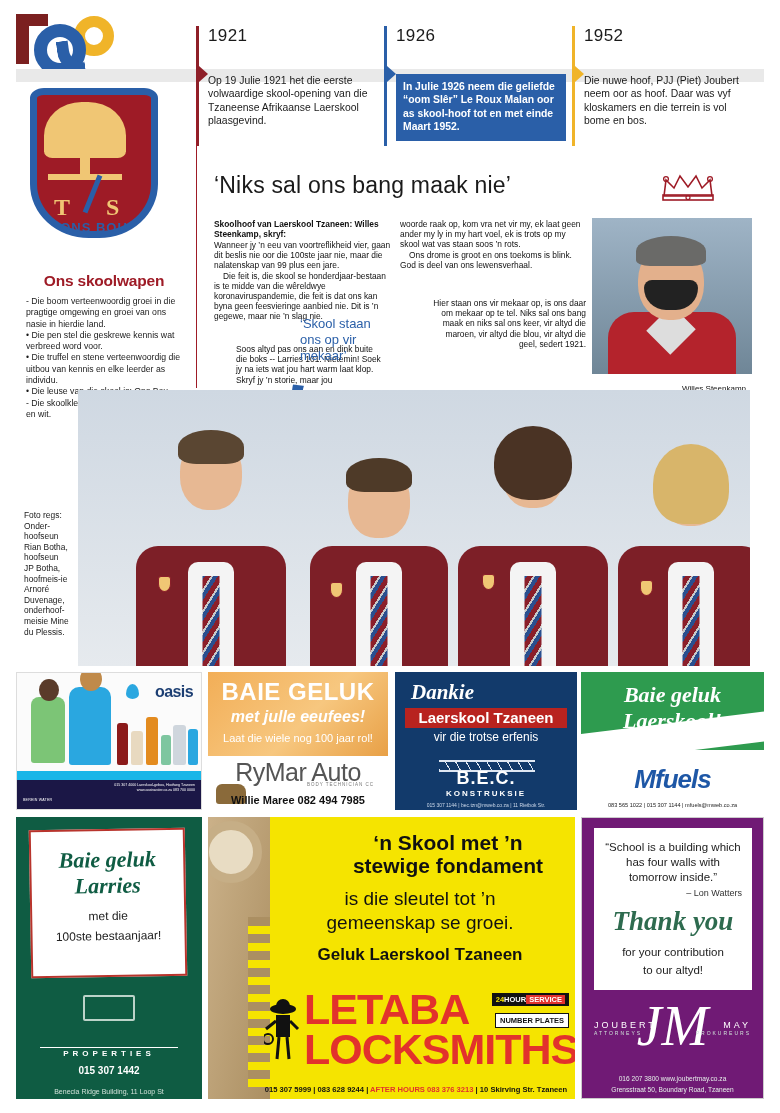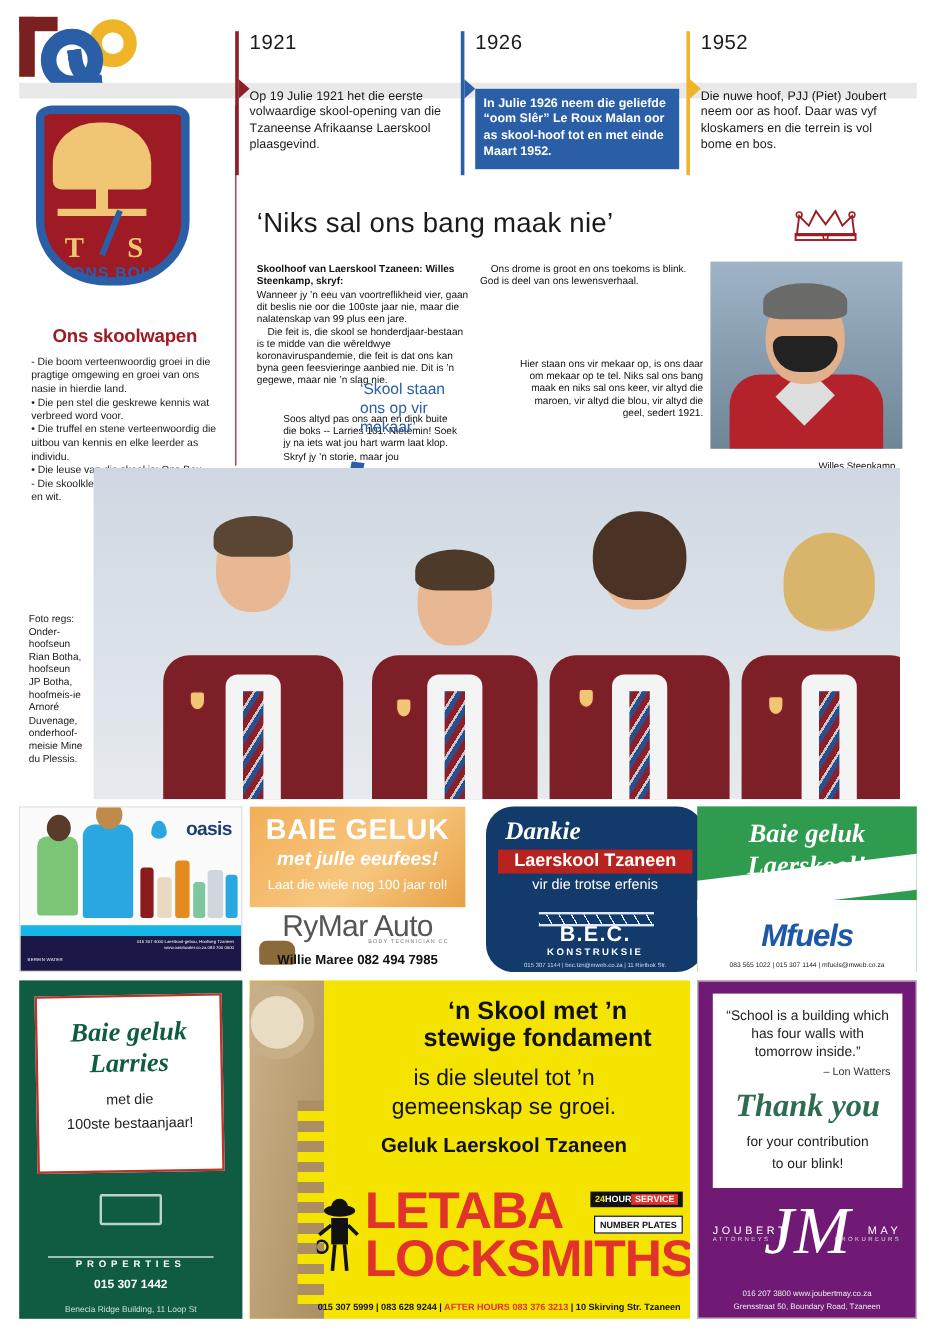--- a/index.html
+++ b/index.html
@@ -154,21 +154,21 @@
               font-size:11px; color:#fff; }
   .rymar-name { position:absolute; left:0; top:86px; width:100%; text-align:center;
                 font-size:25px; color:#555; letter-spacing:-0.5px; }
   .rymar-cc { position:absolute; right:14px; top:110px; font-size:4.5px; color:#777; letter-spacing:1px; }
   .rymar-phone { position:absolute; left:0; bottom:4px; width:100%; text-align:center;
                  font-size:11px; font-weight:bold; color:#111; }
   .rymar-car { position:absolute; left:8px; bottom:6px; width:30px; height:20px;
                background:#8a6a3a; border-radius:6px 8px 3px 3px; }
 
   
-  #ad-bec { left:405px; top:0; width:182px; height:138px; background:#123a6b;border-radius:23px; }
+  #ad-bec { left:395px; top:0; width:182px; height:138px; background:#123a6b; }
   .bec-dankie { position:absolute; left:16px; top:8px; font-size:21px; color:#fff;
                 font-family:"Liberation Serif", serif; font-style:italic; font-weight:bold; }
   .bec-band { position:absolute; left:10px; top:36px; width:162px; height:20px; background:#b8231f; }
   .bec-band span { display:block; text-align:center; line-height:20px; font-size:15px; color:#fff; font-weight:bold; }
   .bec-sub { position:absolute; left:0; top:58px; width:100%; text-align:center; font-size:12px; color:#fff; }
   .bec-logo { position:absolute; left:0; top:96px; width:100%; text-align:center;
               font-size:18px; color:#fff; font-weight:bold; letter-spacing:1px; }
   .bec-logo small { display:block; font-size:8px; letter-spacing:2px; font-weight:bold; }
   .bec-truss { position:absolute; left:44px; top:88px; width:96px; height:12px;
                border-top:2px solid #dfe7f2; border-bottom:2px solid #dfe7f2;
@@ -337,20 +337,21 @@
 
   <div class="art-intro">Skoolhoof van Laerskool Tzaneen: Willes Steenkamp, skryf:</div>
   <div class="art-col1">
     <p class="noind">Wanneer jy ’n eeu van voortreflikheid vier, gaan dit beslis nie oor die 100ste jaar nie, maar die nalatenskap van 99 plus een jare.</p>
     <p>Die feit is, die skool se honderdjaar-bestaan is te midde van die wêreldwye koronaviruspandemie, die feit is dat ons kan byna geen feesvieringe aanbied nie. Dit is ’n gegewe, maar nie ’n slag nie.</p>
   </div>
   <div class="art-taper">Soos altyd pas ons aan en dink buite die boks -- Larries 101.
 Nietemin! Soek jy na iets wat jou hart warm laat klop.  Skryf jy ’n storie, maar jou</div>
 
   <div class="art-col2">
+    <p class="noind">woorde raak op, kom vra net vir my, ek laat geen ander my ly in my hart voel, ek is trots op my skool wat vas staan soos ’n rots.</p>
     <p>Ons drome is groot en ons toekoms is blink.  God is deel van ons lewensverhaal.</p>
   </div>
   <div class="art-col2-taper">Hier staan ons vir mekaar op, is ons daar om mekaar op te tel. Niks sal ons bang maak en niks sal ons keer, vir altyd die maroen, vir altyd die blou, vir altyd die geel, sedert 1921.</div>
 
   <div class="arc"></div>
   <div class="bubble">‘Skool staan ons op vir mekaar’</div>
 
   <svg class="busicon" viewBox="0 0 62 42">
     <rect x="2" y="6" width="46" height="22" fill="none" stroke="#2a5fa8" stroke-width="2"></rect>
     <path d="M48 12 L58 14 L58 28 L48 28 Z" fill="none" stroke="#2a5fa8" stroke-width="2"></path>
@@ -516,21 +517,21 @@
         <span>015 307 5999  |  083 628 9244  | </span><span class="red">AFTER HOURS 083 376 3213</span><span>  |  10 Skirving Str. Tzaneen</span>
       </div>
     </div>
 
     <div class="ad" id="ad-jm">
       <div class="jm-card">
         <div class="jm-q">“School is a building which has four walls with tomorrow inside.”</div>
         <div class="jm-attr">– Lon Watters</div>
         <div class="jm-thanks">Thank you</div>
         <div class="jm-l2">for your contribution</div>
-        <div class="jm-l3">to our blink!</div>
+        <div class="jm-l3">to our altyd!</div>
       </div>
       <div class="jm-mono">JM</div>
       <div class="jm-left">
         <span>JOUBERT</span>
         <small>ATTORNEYS</small>
       </div>
       <div class="jm-right">
         <span>MAY</span>
         <small>PROKUREURS</small>
       </div>

